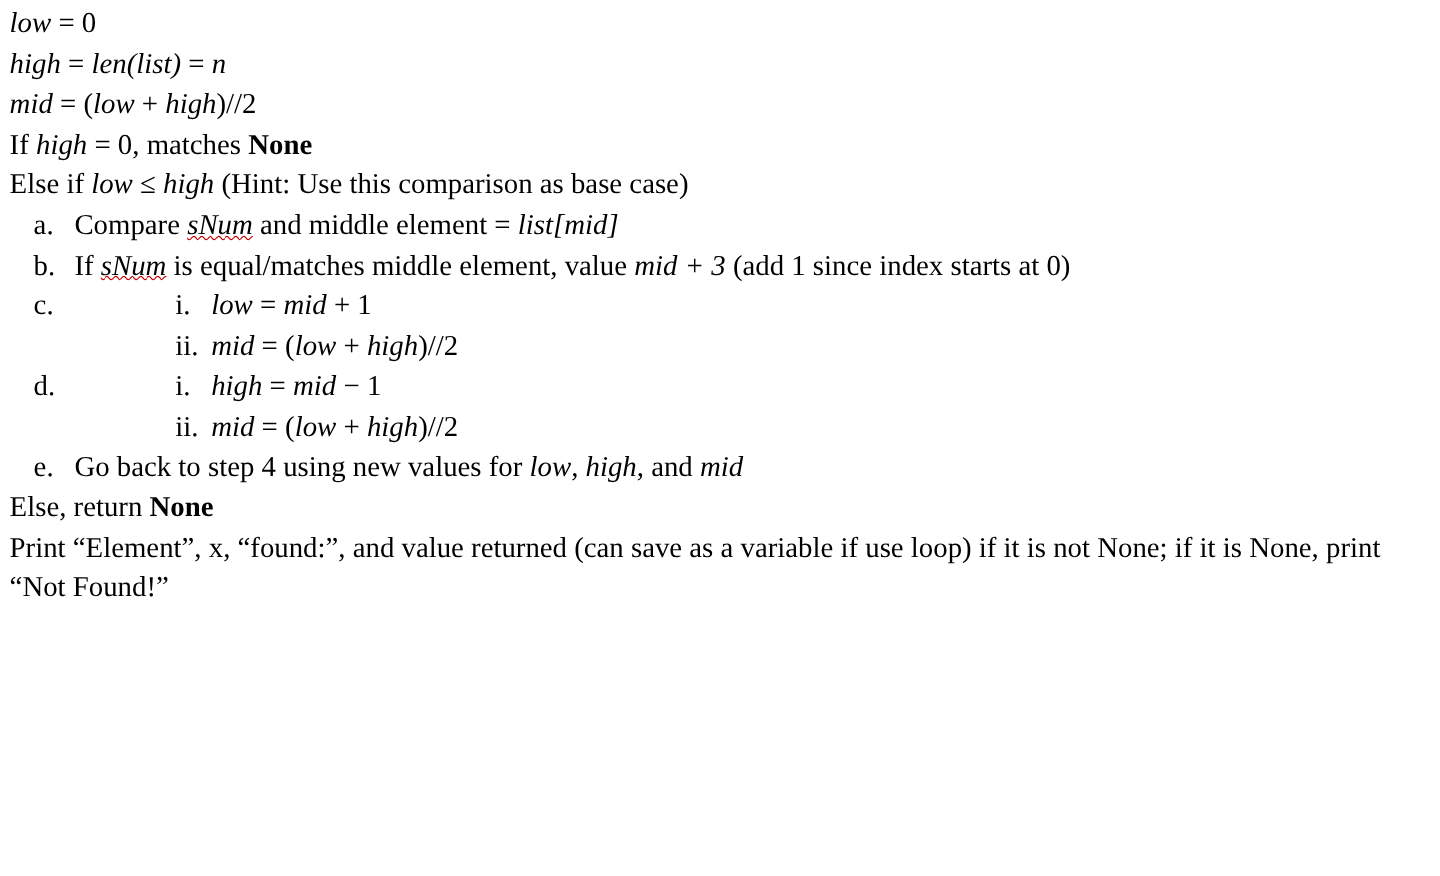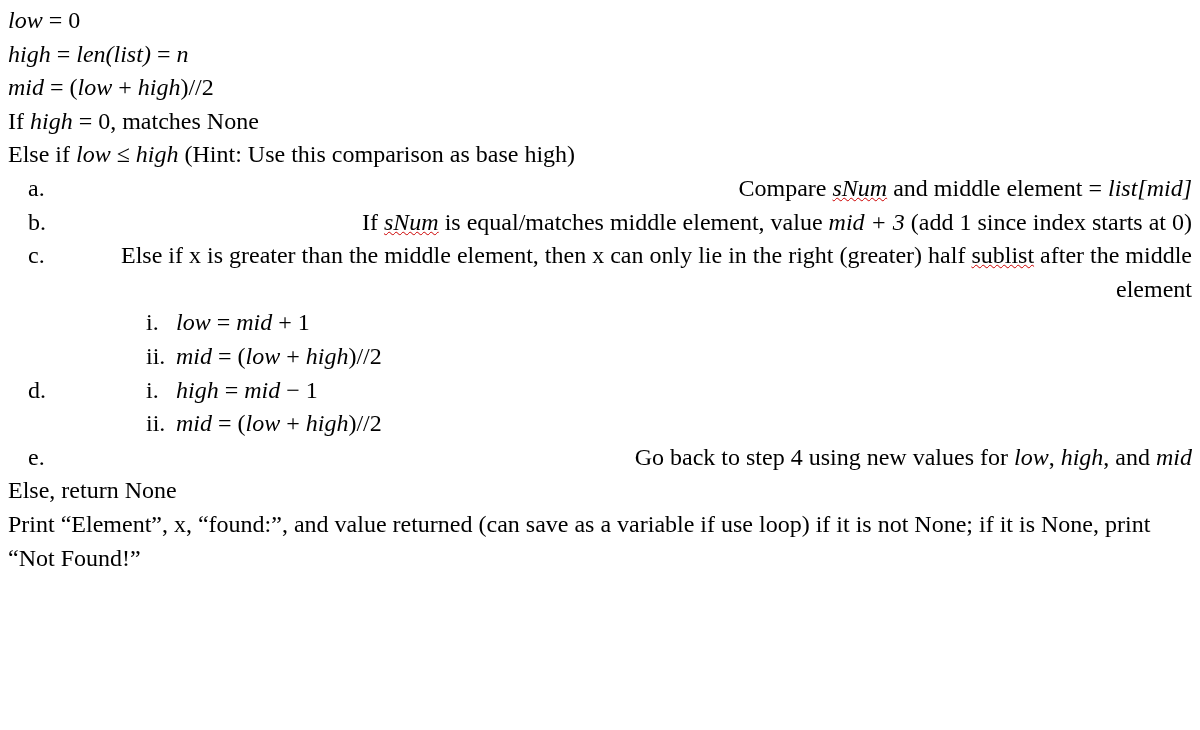--- a/index.html
+++ b/index.html
@@ -12,21 +12,21 @@
       background: #fff;
       width: 1200px;
       box-sizing: border-box;
     }
     .italic {
       font-style: italic;
       font-family: 'Cambria Math', 'Times New Roman', serif;
       margin-top: 33px;
     }
     .bold {
-      font-weight: normal;
+      font-weight: bold;
     }
     .squiggle {
       text-decoration-line: underline;
       text-decoration-style: wavy;
       text-decoration-color: #c00;
       text-decoration-thickness: 1px;
     }
     .line {
       margin: 0;
       padding: 0;
@@ -40,21 +40,20 @@
       position: relative;
       margin: 0;
     }
     .list-a > li > .marker {
       position: absolute;
       left: -28px;
     }
     .list-a .content {
       display: block;
       padding-left: 6px;
-      text-align: right;
     }
     .list-i {
       padding-left: 120px;
       list-style: none;
       margin: 0;
     }
     .list-i > li {
       position: relative;
     }
     .list-i > li > .marker {
@@ -75,41 +74,38 @@
 
 <div class="line">
   <span class="italic">mid</span><span> = (</span><span class="italic">low</span><span> + </span><span class="italic">high</span><span>)//2</span>
 </div>
 
 <div class="line">
   <span>If </span><span class="italic">high</span><span> = 0, matches </span><span class="bold">None</span>
 </div>
 
 <div class="line">
-  <span>Else if </span><span class="italic">low</span><span> ≤ </span><span class="italic">high</span><span> (Hint: Use this comparison as base high)</span>
+  <span>Else if </span><span class="italic">low</span><span> ≤ </span><span class="italic">high</span><span> (Hint: Use this comparison as base case)</span>
 </div>
 
 <ul class="list-a">
   <li>
     <span class="marker">a.</span>
     <span class="content">
       <span>Compare </span><span class="italic squiggle">sNum</span><span> and middle element = </span><span class="italic">list[mid]</span>
     </span>
   </li>
   <li>
     <span class="marker">b.</span>
     <span class="content">
       <span>If </span><span class="italic squiggle">sNum</span><span> is equal/matches middle element, value </span><span class="italic">mid + 3</span><span> (add 1 since index starts at 0)</span>
     </span>
   </li>
   <li>
     <span class="marker">c.</span>
-    <span class="content">
-      <span>Else if x is greater than the middle element, then x can only lie in the right (greater) half </span><span class="squiggle">sublist</span><span> after the middle element</span>
-    </span>
     <ul class="list-i">
       <li>
         <span class="marker">i.</span>
         <span class="italic">low</span><span> = </span><span class="italic">mid</span><span> + 1</span>
       </li>
       <li>
         <span class="marker">ii.</span>
         <span class="italic">mid</span><span> = (</span><span class="italic">low</span><span> + </span><span class="italic">high</span><span>)//2</span>
       </li>
     </ul>

